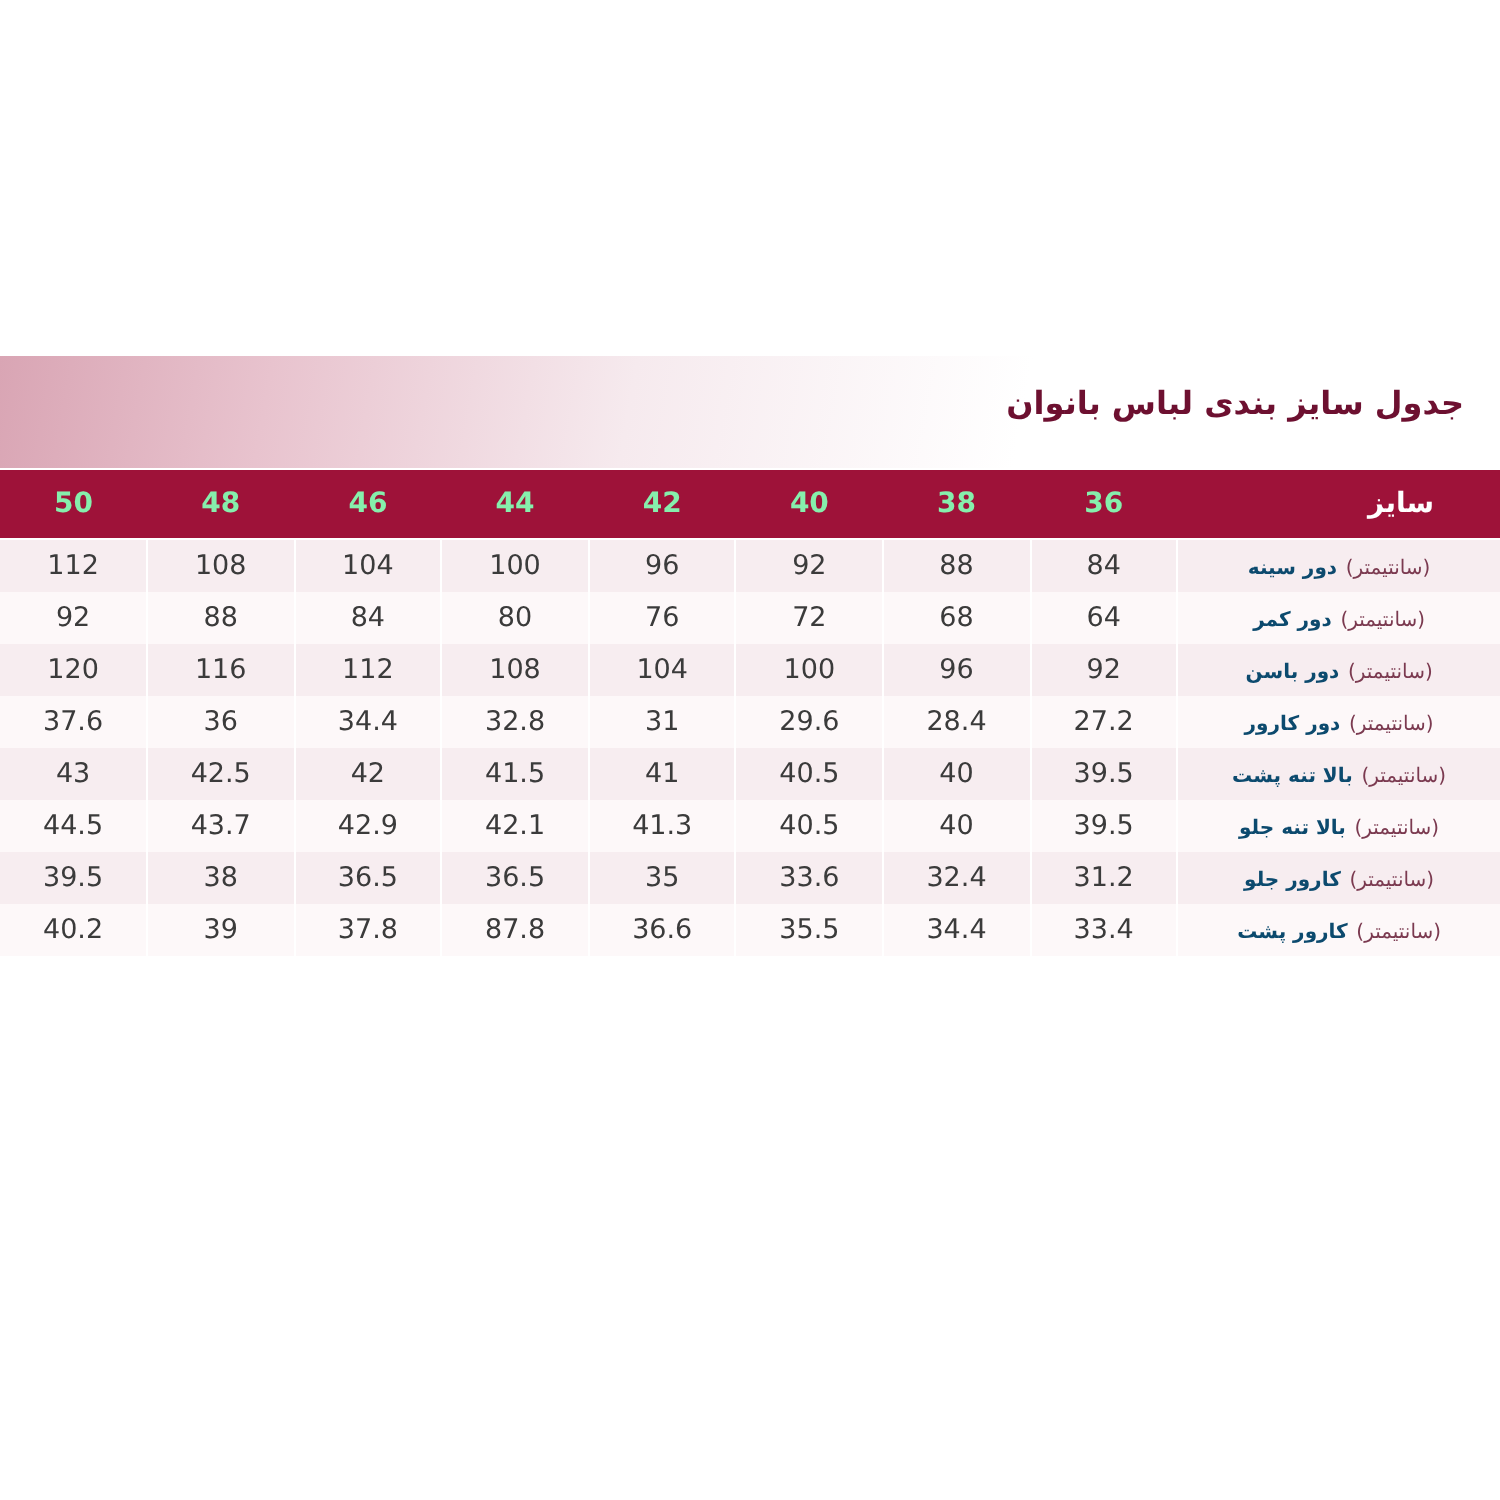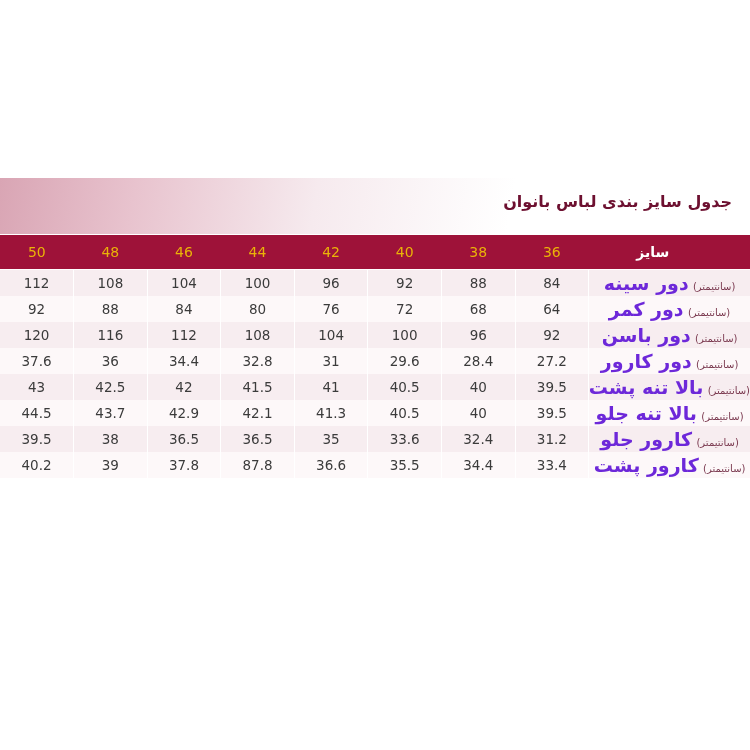--- a/index.html
+++ b/index.html
@@ -57,53 +57,53 @@
     font-size: 13.5px;
     text-align: center;
     vertical-align: middle;
     border: 0;
     padding: 0;
     color: #3b3b3b;
   }
   
   tr.hdr td, tr.ftr td {
     background: #9e1239;
-    color: #eab308;
-    font-weight: normal;
+    color: #86efac;
+    font-weight: bold;
     font-size: 14px;
     height: 34px;
     border-top: 1px solid #ffffff;
     border-bottom: 1px solid #ffffff;
   }
   tr.hdr td.label-cell, tr.ftr td.label-cell {
     background: #9e1239;
     color: #ffffff;
-    text-align: center;
+    text-align: right;
     padding-right: 33px;
     direction: rtl;
     font-weight: bold;
   }
   tr.even td { background: #f7edf0; }
   tr.odd  td { background: #fdf8f9; }
   td.label-cell {
     text-align: right;
     padding-right: 14px;
     direction: rtl;
     color: #5c1027;
     font-size: 13px;
     white-space: nowrap;
   }
   td.label-cell .unit {
     font-size: 10px;
     color: #7b3a50;
   }
   td.label-cell .lbl {
-    font-size: 19px;
-    font-weight: bold;
-    color: #6d28d9;
+    font-size: 10px;
+    font-weight: bold;
+    color: #0c4a6e;
   }
   
   td.num {
     border-right: 1px solid #ffffff;
   }
   tr.even td.num, tr.odd td.num {
     border-right: 1px solid #ffffff;
   }
   .col-label { width: 160px; }
   .col-num { width: 73px; }

